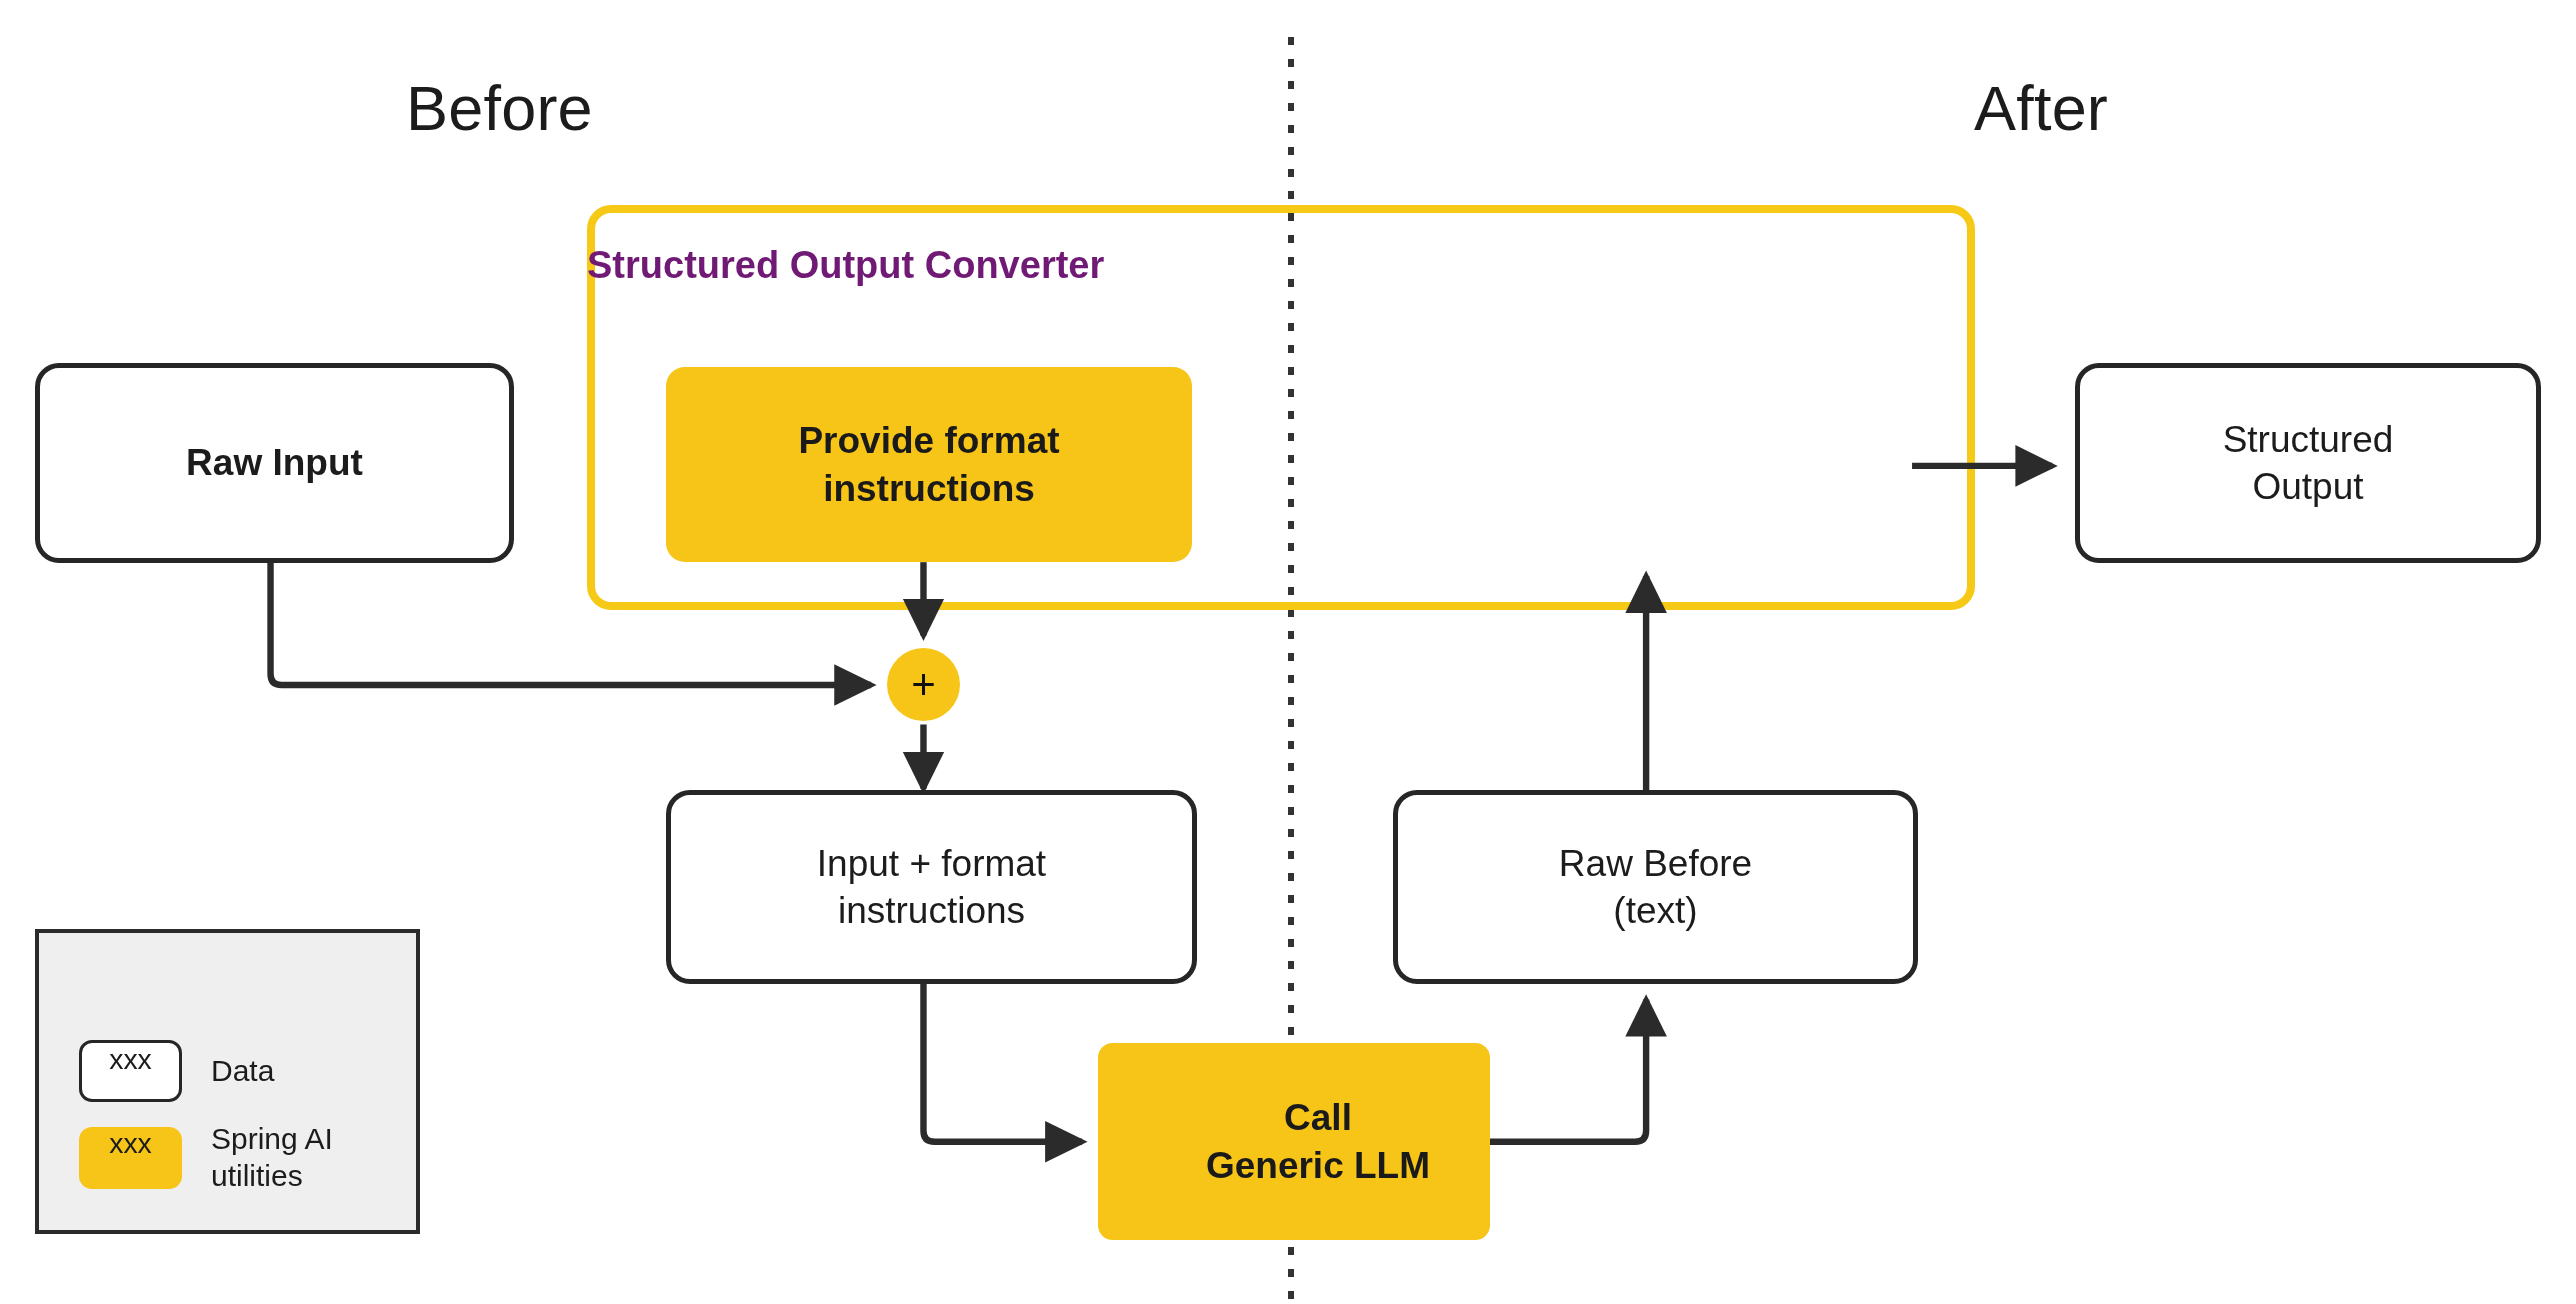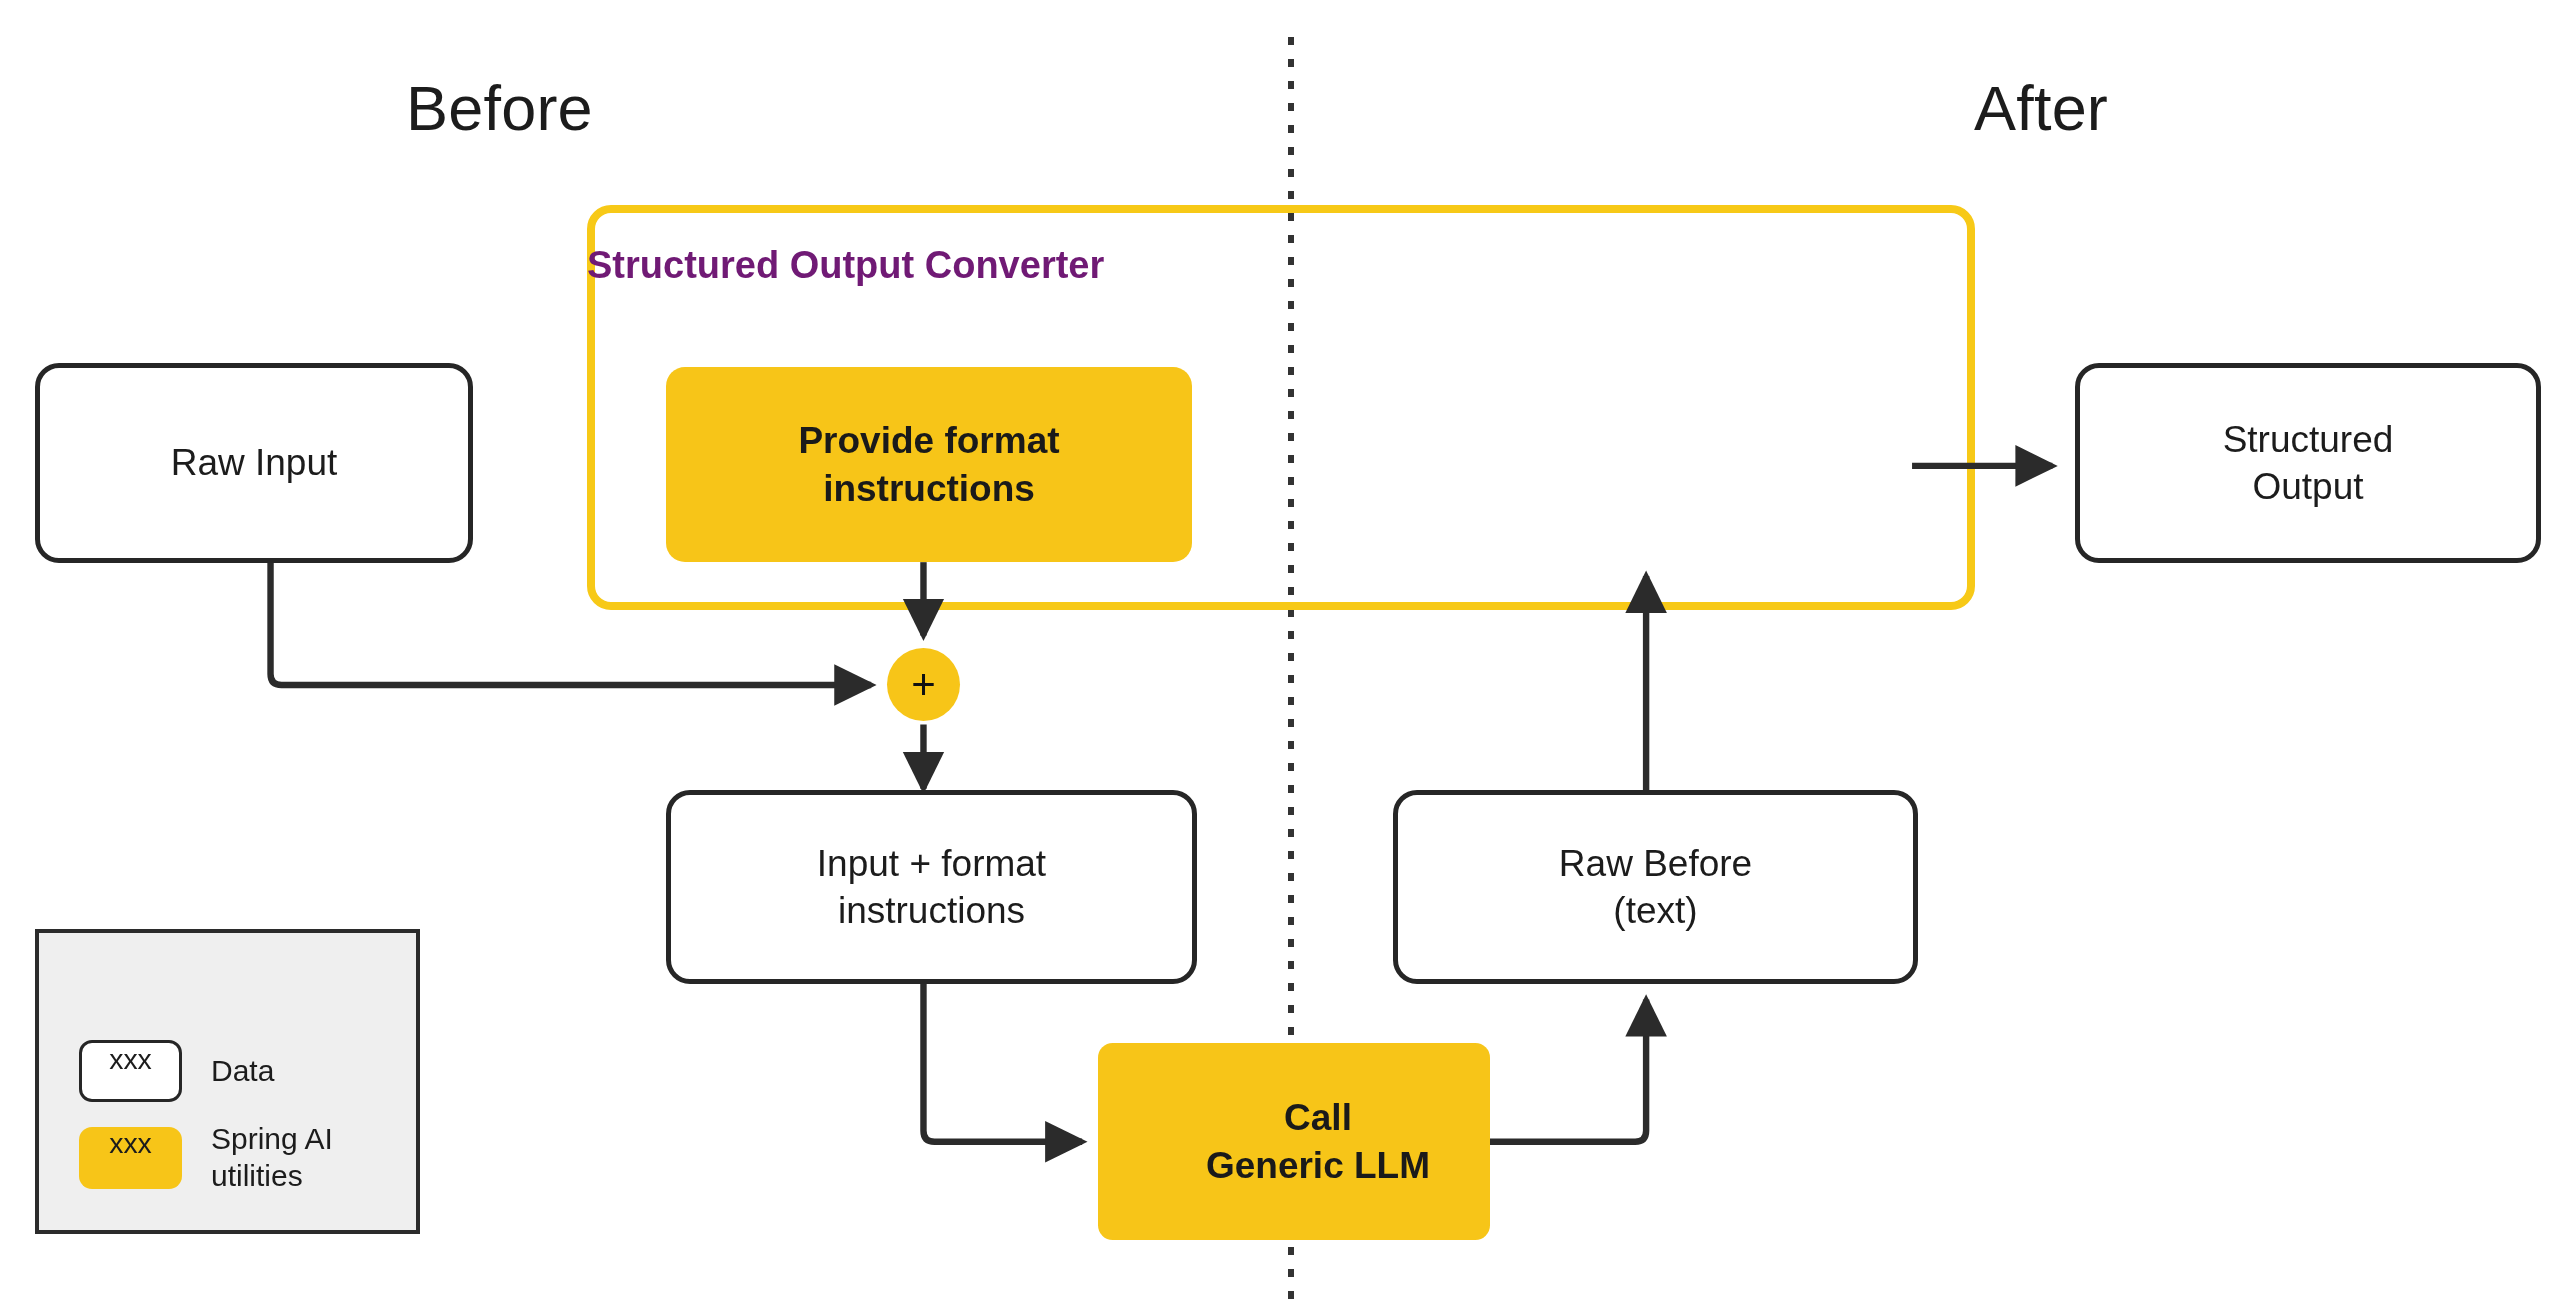--- a/index.html
+++ b/index.html
@@ -136,21 +136,21 @@
       <path d="M 1007 1072 L 1007 1233 Q 1007 1245 1019 1245 L 1180 1245" marker-end="url(#ah)"></path>
 
       <path d="M 1624 1245 L 1783 1245 Q 1795 1245 1795 1233 L 1795 1090" marker-end="url(#ah)"></path>
 
       <path d="M 1795 1072 L 1795 628" marker-end="url(#ah)"></path>
 
       <path d="M 2085 508 L 2238 508" marker-end="url(#ah)"></path>
     </g>
   </svg>
 
-  <div class="node node-data" style="left:35px;top:363px;width:438px;height:200px;">
+  <div class="node node-data" style="left:35px;top:363px;width:479px;height:200px;font-weight:bold;">
     <span>Raw Input</span>
   </div>
 
   <div class="node node-data" style="left:2075px;top:363px;width:466px;height:200px;">
     <span>
       <span>Structured</span><br>
       <span>Output</span>
     </span>
   </div>
 

